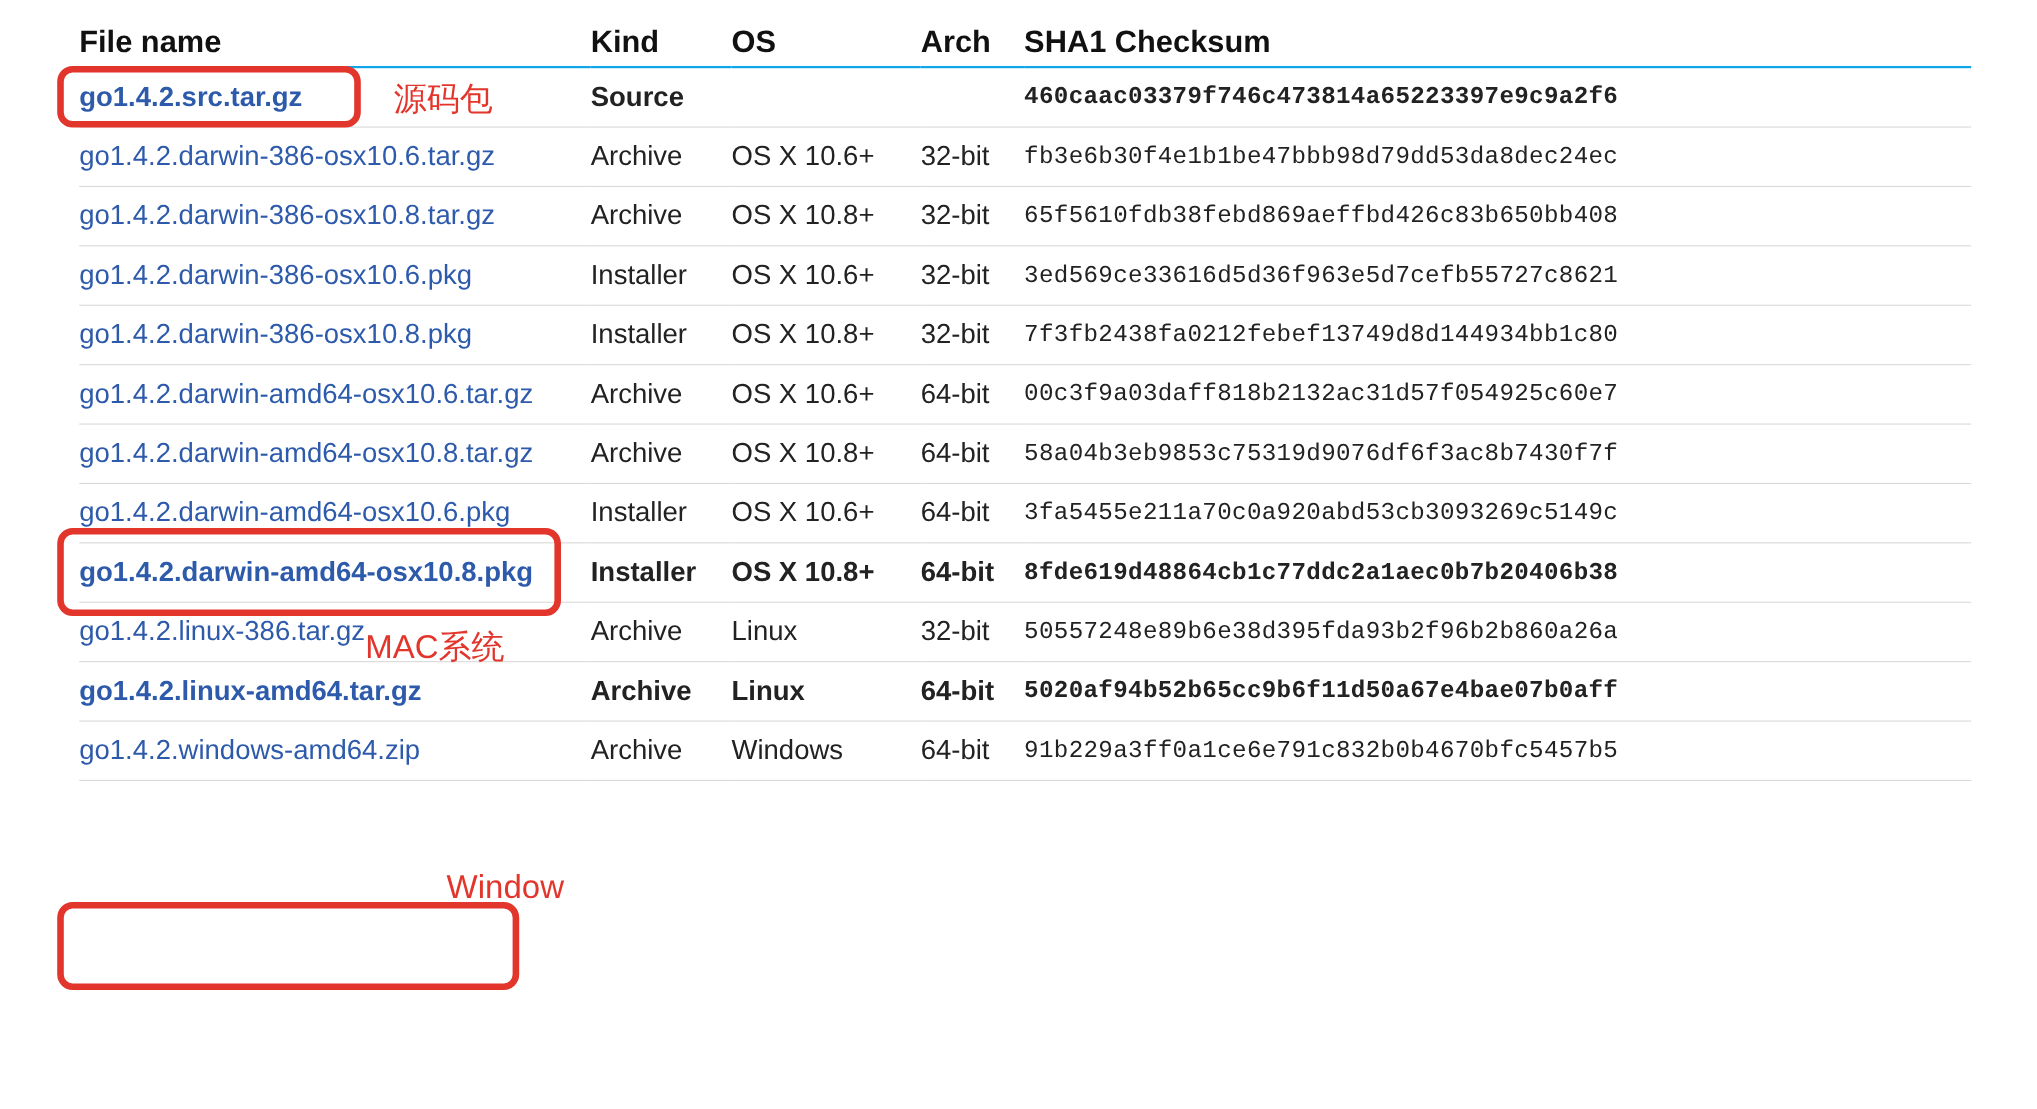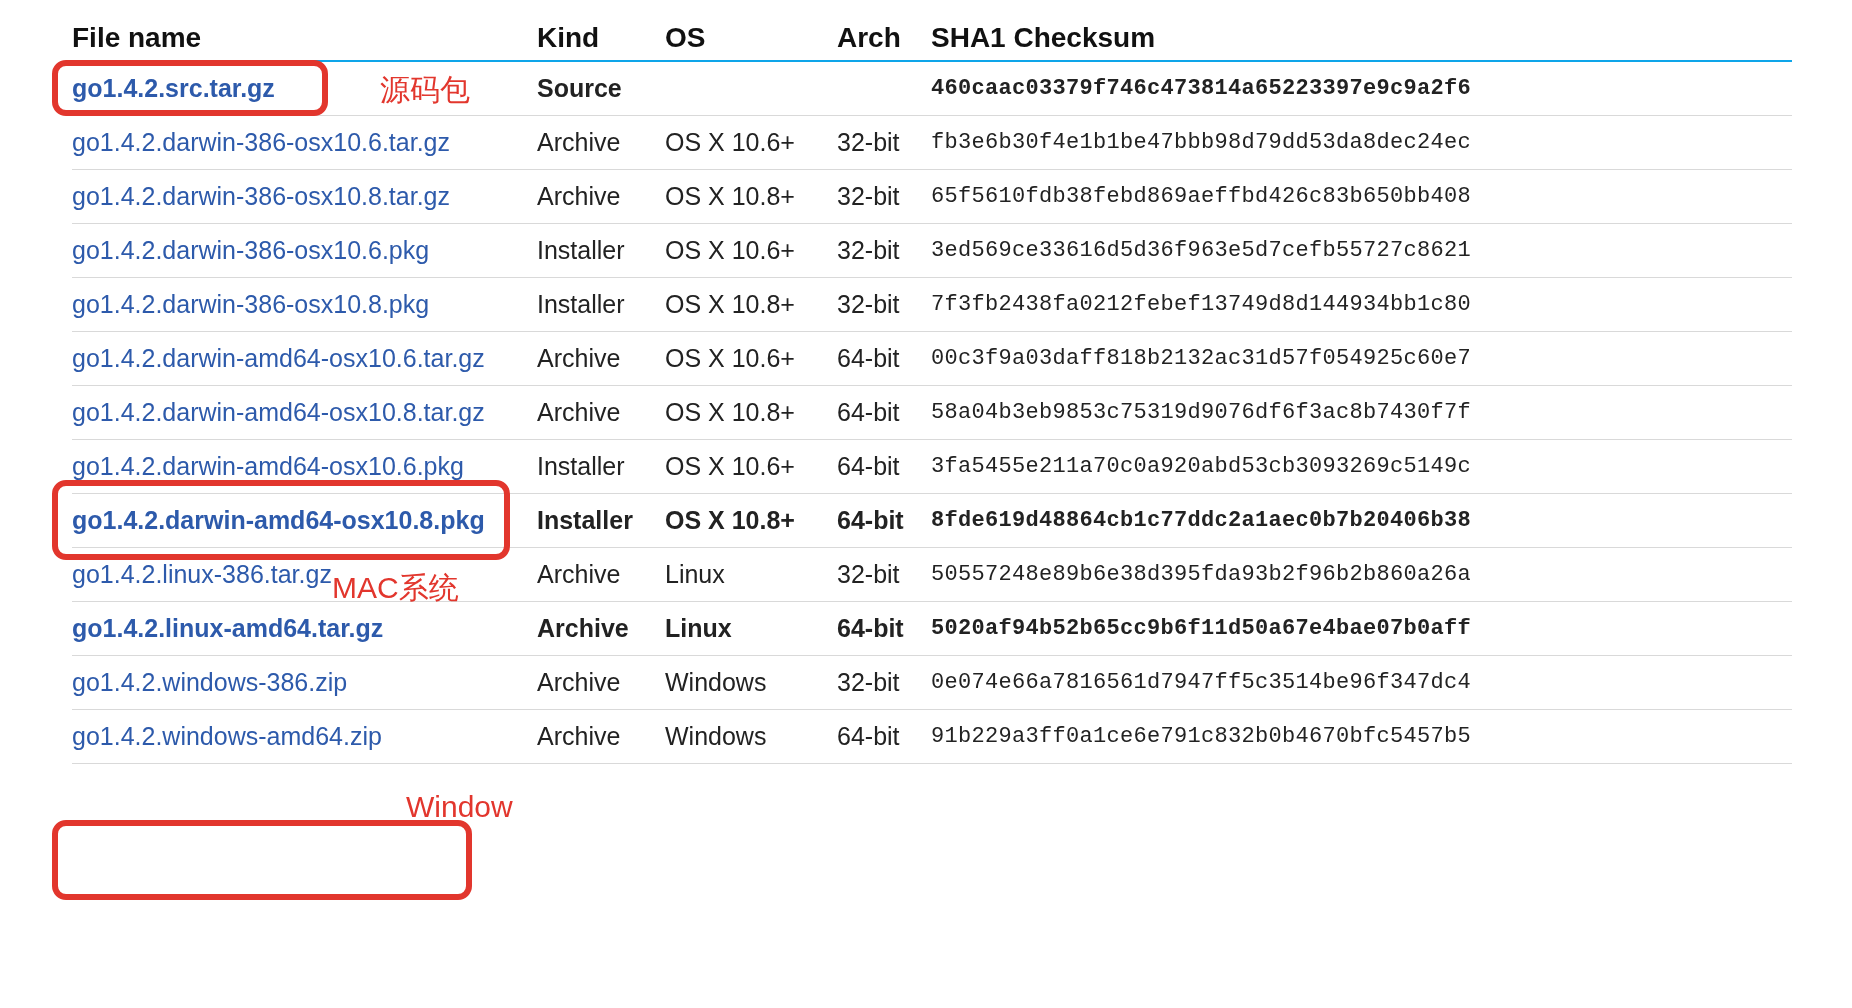--- a/index.html
+++ b/index.html
@@ -162,36 +162,29 @@
           <td class="hash">50557248e89b6e38d395fda93b2f96b2b860a26a</td>
         </tr>
         <tr class="bold">
           <td class="file"><a href="#">go1.4.2.linux-amd64.tar.gz</a></td>
           <td>Archive</td>
           <td>Linux</td>
           <td>64-bit</td>
           <td class="hash">5020af94b52b65cc9b6f11d50a67e4bae07b0aff</td>
         </tr>
         <tr>
-          <td class="file"><a href="#">go1.4.2.windows-386.zip</a></td>
-          <td>Archive</td>
-          <td>Windows</td>
-          <td>32-bit</td>
-          <td class="hash">0e074e66a7816561d7947ff5c3514be96f347dc4</td>
-        </tr>
-        <tr>
           <td class="file"><a href="#">go1.4.2.windows-amd64.zip</a></td>
           <td>Archive</td>
           <td>Windows</td>
           <td>64-bit</td>
           <td class="hash">91b229a3ff0a1ce6e791c832b0b4670bfc5457b5</td>
         </tr>
       </tbody>
   </table>
 
   <div class="redbox" style="left:52px;  top:60px;  width:276px; height:56px;"></div>
   <div class="redbox" style="left:52px;  top:480px; width:458px; height:80px;"></div>
   <div class="redbox" style="left:52px;  top:820px; width:420px; height:80px;"></div>
 
-  <div class="ann" style="left:380px; top:70px;">源码包</div>
+  <div class="ann" style="left:358px; top:70px;">源码包</div>
   <div class="ann" style="left:332px; top:568px;">MAC系统</div>
   <div class="ann" style="left:406px; top:790px;">Window</div>
 </div>
 
 </body></html>

